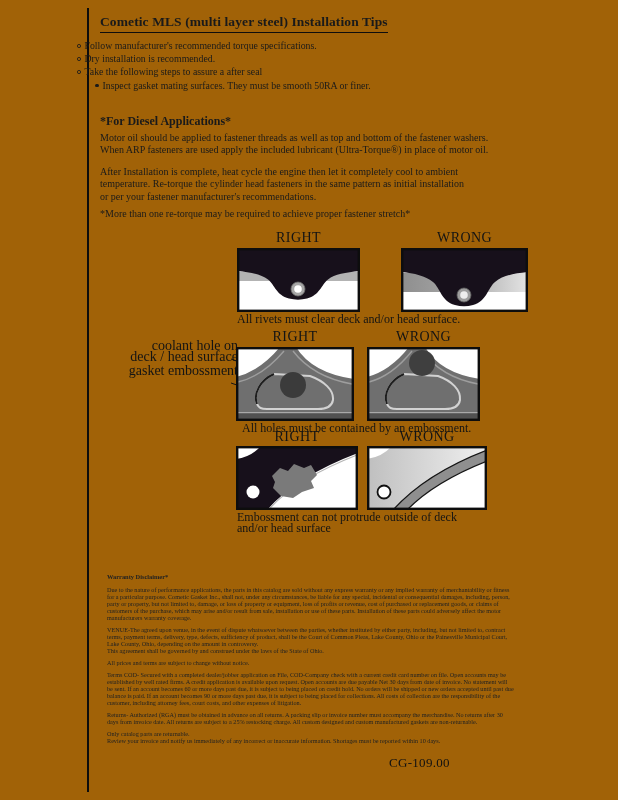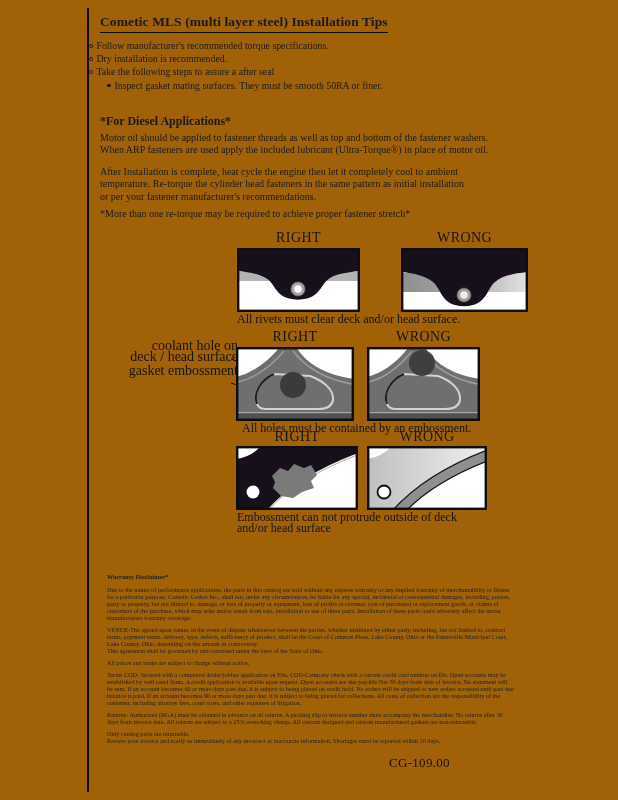--- a/index.html
+++ b/index.html
@@ -6,21 +6,21 @@
   html,body { background:#ffffff; }
   .page {
     position:relative; width:618px; height:800px; background:#a16207;
     font-family:Liberation Serif, serif; color:#1a1a1a; overflow:hidden;
   }
   .left-rule { position:absolute; left:87px; top:8px; width:2px; height:784px; background:#0d0d0d; }
   .title {
     position:absolute; left:100px; top:14px; font-size:13.5px; font-weight:bold;
     letter-spacing:.1px; border-bottom:1.6px solid #0d0d0d; padding-bottom:2px; white-space:nowrap;
   }
-  .tips { position:absolute; left:89px; top:39px; font-size:9.8px; line-height:13.2px; }
+  .tips { position:absolute; left:77px; top:39px; font-size:9.8px; line-height:13.2px; }
   .tip { display:flex; align-items:baseline; white-space:nowrap; }
   .tip.sub { padding-left:18px; }
   .o-marker { width:3.5px; height:3.5px; border:1px solid #1a1a1a; border-radius:50%;
     display:inline-block; margin-right:4px; position:relative; top:-1.5px; flex:none; }
   .b-marker { width:3.5px; height:3.5px; background:#1a1a1a; border-radius:50%;
     display:inline-block; margin-right:4px; position:relative; top:-1.5px; flex:none; }
   .diesel-heading { position:absolute; left:100px; top:114px; font-size:12px; font-weight:bold; }
   .body-para { position:absolute; left:100px; width:440px; font-size:10px; line-height:12.4px; white-space:pre-line; }
   .p1 { top:132px; }
   .p2 { top:166px; }

